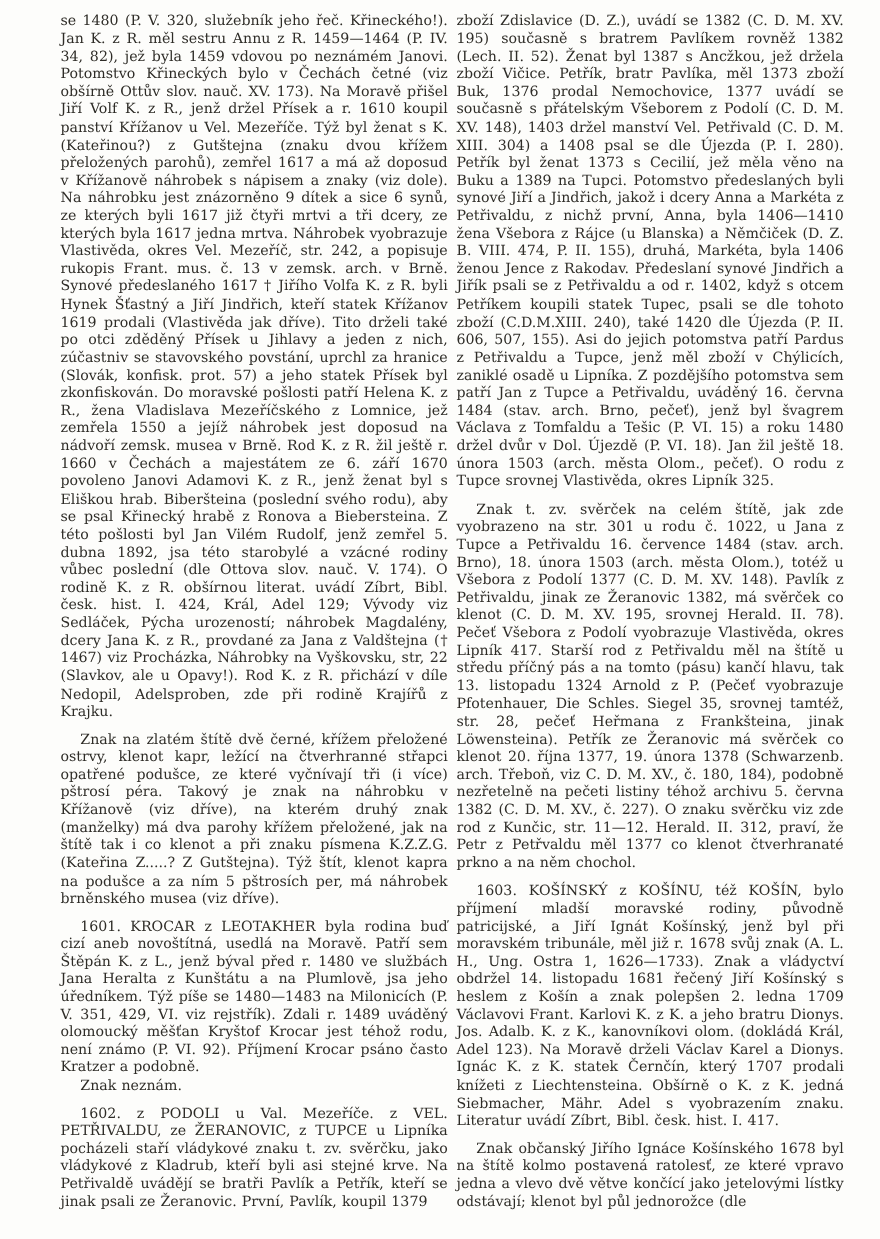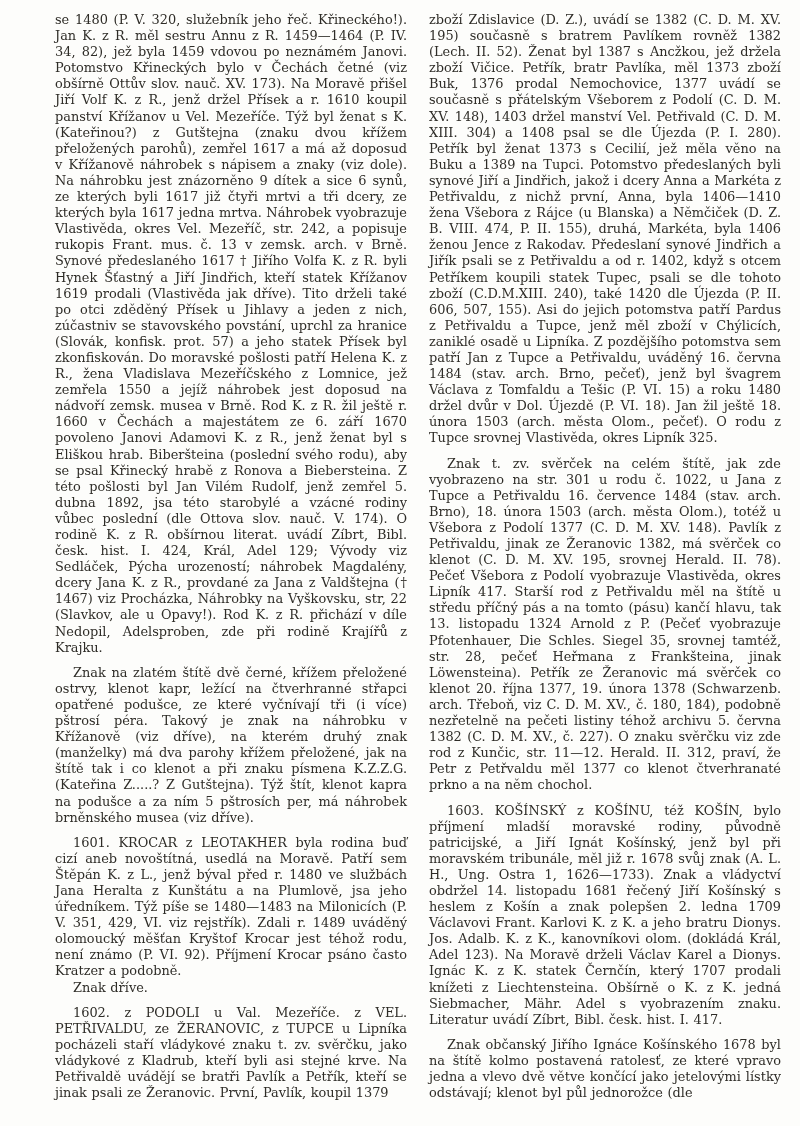--- a/index.html
+++ b/index.html
@@ -12,21 +12,21 @@
   .page {
     position: relative;
     width: 800px; height: 1126px;
     background: #fdfdfb;
     color: #2e2c27;
     overflow: hidden;
   }
   .columns {
     display: flex;
     padding: 12px 28px 0 55px;
-    gap: 22px;
+    gap: 8px;
     align-items: flex-end;
   }
   .col { width: 352px; flex: 0 0 352px; }
   .para {
     margin: 0;
     text-align: justify;
     font-size: 12.9px;
     line-height: 16.1px;
     word-spacing: 0.5px;
     text-rendering: optimizeLegibility;
@@ -48,21 +48,21 @@
 </style>
 </head>
 <body>
 
 <div class="page">
   <div class="columns">
     <div class="col" id="col-left">
         <p class="para"><span>se 1480 (P. V. 320, služebník jeho řeč. Křineckého!). Jan K. z R. měl sestru Annu z R. 1459—1464 (P. IV. 34, 82), jež byla 1459 vdovou po neznámém Janovi. Potomstvo Křineckých bylo v Čechách četné (viz obšírně Ottův slov. nauč. XV. 173). Na Moravě přišel Jiří Volf K. z R., jenž držel Přísek a r. 1610 koupil panství Křížanov u Vel. Mezeříče. Týž byl ženat s K. (Kateřinou?) z Gutštejna (znaku dvou křížem přeložených parohů), zemřel 1617 a má až doposud v Křížanově náhrobek s nápisem a znaky (viz dole). Na náhrobku jest znázorněno 9 dítek a sice 6 synů, ze kterých byli 1617 již čtyři mrtvi a tři dcery, ze kterých byla 1617 jedna mrtva. Náhrobek vyobrazuje Vlastivěda, okres Vel. Mezeříč, str. 242, a popisuje rukopis Frant. mus. č. 13 v zemsk. arch. v Brně. Synové předeslaného 1617 † Jiřího Volfa K. z R. byli Hynek Šťastný a Jiří Jindřich, kteří statek Křížanov 1619 prodali (Vlastivěda jak dříve). Tito drželi také po otci zděděný Přísek u Jihlavy a jeden z nich, zúčastniv se stavovského povstání, uprchl za hranice (Slovák, konfisk. prot. 57) a jeho statek Přísek byl zkonfiskován. Do moravské pošlosti patří Helena K. z R., žena Vladislava Mezeříčského z Lomnice, jež zemřela 1550 a jejíž náhrobek jest doposud na nádvoří zemsk. musea v Brně. Rod K. z R. žil ještě r. 1660 v Čechách a majestátem ze 6. září 1670 povoleno Janovi Adamovi K. z R., jenž ženat byl s Eliškou hrab. Biberšteina (poslední svého rodu), aby se psal Křinecký hrabě z Ronova a Biebersteina. Z této pošlosti byl Jan Vilém Rudolf, jenž zemřel 5. dubna 1892, jsa této starobylé a vzácné rodiny vůbec poslední (dle Ottova slov. nauč. V. 174). O rodině K. z R. obšírnou literat. uvádí Zíbrt, Bibl. česk. hist. I. 424, Král, Adel 129; Vývody viz Sedláček, Pýcha urozeností; náhrobek Magdalény, dcery Jana K. z R., provdané za Jana z Valdštejna († 1467) viz Procházka, Náhrobky na Vyškovsku, str, 22 (Slavkov, ale u Opavy!). Rod K. z R. přichází v díle Nedopil, Adelsproben, zde při rodině Krajířů z Krajku.</span></p>
         <p class="para indent space"><span class="b">Znak</span><span> na zlatém štítě dvě černé, křížem přeložené ostrvy, klenot kapr, ležící na čtverhranné střapci opatřené podušce, ze které vyčnívají tři (i více) pštrosí péra. Takový je znak na náhrobku v Křížanově (viz dříve), na kterém druhý znak (manželky) má dva parohy křížem přeložené, jak na štítě tak i co klenot a při znaku písmena K.Z.Z.G. (Kateřina Z.....?  Z Gutštejna). Týž štít, klenot kapra na podušce a za ním 5 pštrosích per, má náhrobek brněnského musea (viz dříve).</span></p>
         <p class="para indent space"><span class="b">1601. KROCAR z LEOTAKHER</span><span> byla rodina buď cizí aneb novoštítná, usedlá na Moravě. Patří sem Štěpán K. z L., jenž býval před r. 1480 ve službách Jana Heralta z Kunštátu a na Plumlově, jsa jeho úředníkem.  Týž píše se 1480—1483 na Milonicích (P. V. 351, 429, VI. viz rejstřík). Zdali r. 1489 uváděný olomoucký měšťan Kryštof Krocar jest téhož rodu, není známo (P. VI. 92). Příjmení Krocar psáno často Kratzer a podobně.</span></p>
-        <p class="para indent"><span class="b">Znak</span><span> dříve.</span></p>
+        <p class="para indent"><span class="b">Znak</span><span> neznám.</span></p>
         <p class="para indent space"><span class="b">1602. z PODOLI</span><span> u Val. Mezeříče. </span><span class="b">z VEL. PETŘIVALDU, ze ŽERANOVIC, z TUPCE</span><span> u Lipníka pocházeli staří vládykové znaku t. zv. svěrčku, jako vládykové z Kladrub, kteří byli asi stejné krve. Na Petřivaldě uvádějí se bratři Pavlík a Petřík, kteří se jinak psali ze Žeranovic. První, Pavlík, koupil 1379</span></p>
       </div>
     <div class="col" id="col-right">
         <p class="para"><span>zboží Zdislavice (D. Z.), uvádí se 1382 (C. D. M. XV. 195) současně s bratrem Pavlíkem rovněž 1382 (Lech. II. 52). Ženat byl 1387 s Ancžkou, jež držela zboží Vičice. Petřík, bratr Pavlíka, měl 1373 zboží Buk, 1376 prodal Nemochovice, 1377 uvádí se současně s přátelským Všeborem z Podolí (C. D. M. XV. 148), 1403 držel manství Vel. Petřivald (C. D. M. XIII. 304) a 1408 psal se dle Újezda (P. I. 280). Petřík byl ženat 1373 s Cecilií, jež měla věno na Buku a 1389 na Tupci. Potomstvo předeslaných byli synové Jiří a Jindřich, jakož i dcery Anna a Markéta z Petřivaldu, z nichž první, Anna, byla 1406—1410 žena Všebora z Rájce (u Blanska) a Němčiček (D. Z. B. VIII. 474, P. II. 155), druhá, Markéta, byla 1406 ženou Jence z Rakodav. Předeslaní synové Jindřich a Jiřík psali se z Petřivaldu a od r. 1402, když s otcem Petříkem koupili statek Tupec, psali se dle tohoto zboží (C.D.M.XIII. 240), také 1420 dle Újezda (P. II. 606, 507, 155). Asi do jejich potomstva patří Pardus z Petřivaldu a Tupce, jenž měl zboží v Chýlicích, zaniklé osadě u Lipníka. Z pozdějšího potomstva sem patří Jan z Tupce a Petřivaldu, uváděný 16. června 1484 (stav. arch. Brno, pečeť), jenž byl švagrem Václava z Tomfaldu a Tešic (P. VI. 15) a roku 1480 držel dvůr v Dol. Újezdě (P. VI. 18). Jan žil ještě 18. února 1503 (arch. města Olom., pečeť). O rodu z Tupce srovnej Vlastivěda, okres Lipník 325.</span></p>
         <p class="para indent space"><span class="b">Znak</span><span> t. zv. svěrček na celém štítě, jak zde vyobrazeno na str. 301 u rodu č. 1022, u Jana z Tupce a Petřivaldu 16. července 1484 (stav. arch. Brno), 18. února 1503 (arch. města Olom.), totéž u Všebora z Podolí 1377 (C. D. M. XV. 148). Pavlík z Petřivaldu, jinak ze Žeranovic 1382, má svěrček co klenot (C. D. M. XV. 195, srovnej Herald. II. 78). Pečeť Všebora z Podolí vyobrazuje Vlastivěda, okres Lipník 417. Starší rod z Petřivaldu měl na štítě u středu příčný pás a na tomto (pásu) kančí hlavu, tak 13. listopadu 1324 Arnold z P. (Pečeť vyobrazuje Pfotenhauer, Die Schles. Siegel 35, srovnej tamtéž, str. 28, pečeť Heřmana z Frankšteina, jinak Löwensteina). Petřík ze Žeranovic má svěrček co klenot 20. října 1377, 19. února 1378 (Schwarzenb. arch. Třeboň, viz C. D. M. XV., č. 180, 184), podobně nezřetelně na pečeti listiny téhož archivu 5. června 1382 (C. D. M. XV., č. 227). O znaku svěrčku viz zde rod z Kunčic, str. 11—12. Herald. II. 312, praví, že Petr z Petřvaldu měl 1377 co klenot čtverhranaté prkno a na něm chochol.</span></p>
         <p class="para indent space"><span class="b">1603. KOŠÍNSKÝ z KOŠÍNU,</span><span> též </span><span class="b">KOŠÍN,</span><span> bylo příjmení mladší moravské rodiny, původně patricijské, a Jiří Ignát Košínský, jenž byl při moravském tribunále, měl již r. 1678 svůj znak (A. L. H., Ung. Ostra 1, 1626—1733).  Znak a vládyctví obdržel 14. listopadu 1681 řečený Jiří Košínský s heslem z Košín a znak polepšen 2. ledna 1709 Václavovi Frant. Karlovi K. z K. a jeho bratru Dionys. Jos. Adalb. K. z K., kanovníkovi olom. (dokládá Král, Adel 123). Na Moravě drželi Václav Karel a Dionys. Ignác K. z K. statek Černčín, který 1707 prodali knížeti z Liechtensteina. Obšírně o K. z K. jedná Siebmacher, Mähr. Adel s vyobrazením znaku. Literatur uvádí Zíbrt, Bibl. česk. hist. I. 417.</span></p>
         <p class="para indent space"><span class="b">Znak</span><span> občanský Jiřího Ignáce Košínského 1678 byl na štítě kolmo postavená ratolesť, ze které vpravo jedna a vlevo dvě větve končící jako jetelovými lístky odstávají; klenot byl půl jednorožce (dle</span></p>
       </div>
   </div>
 </div>

